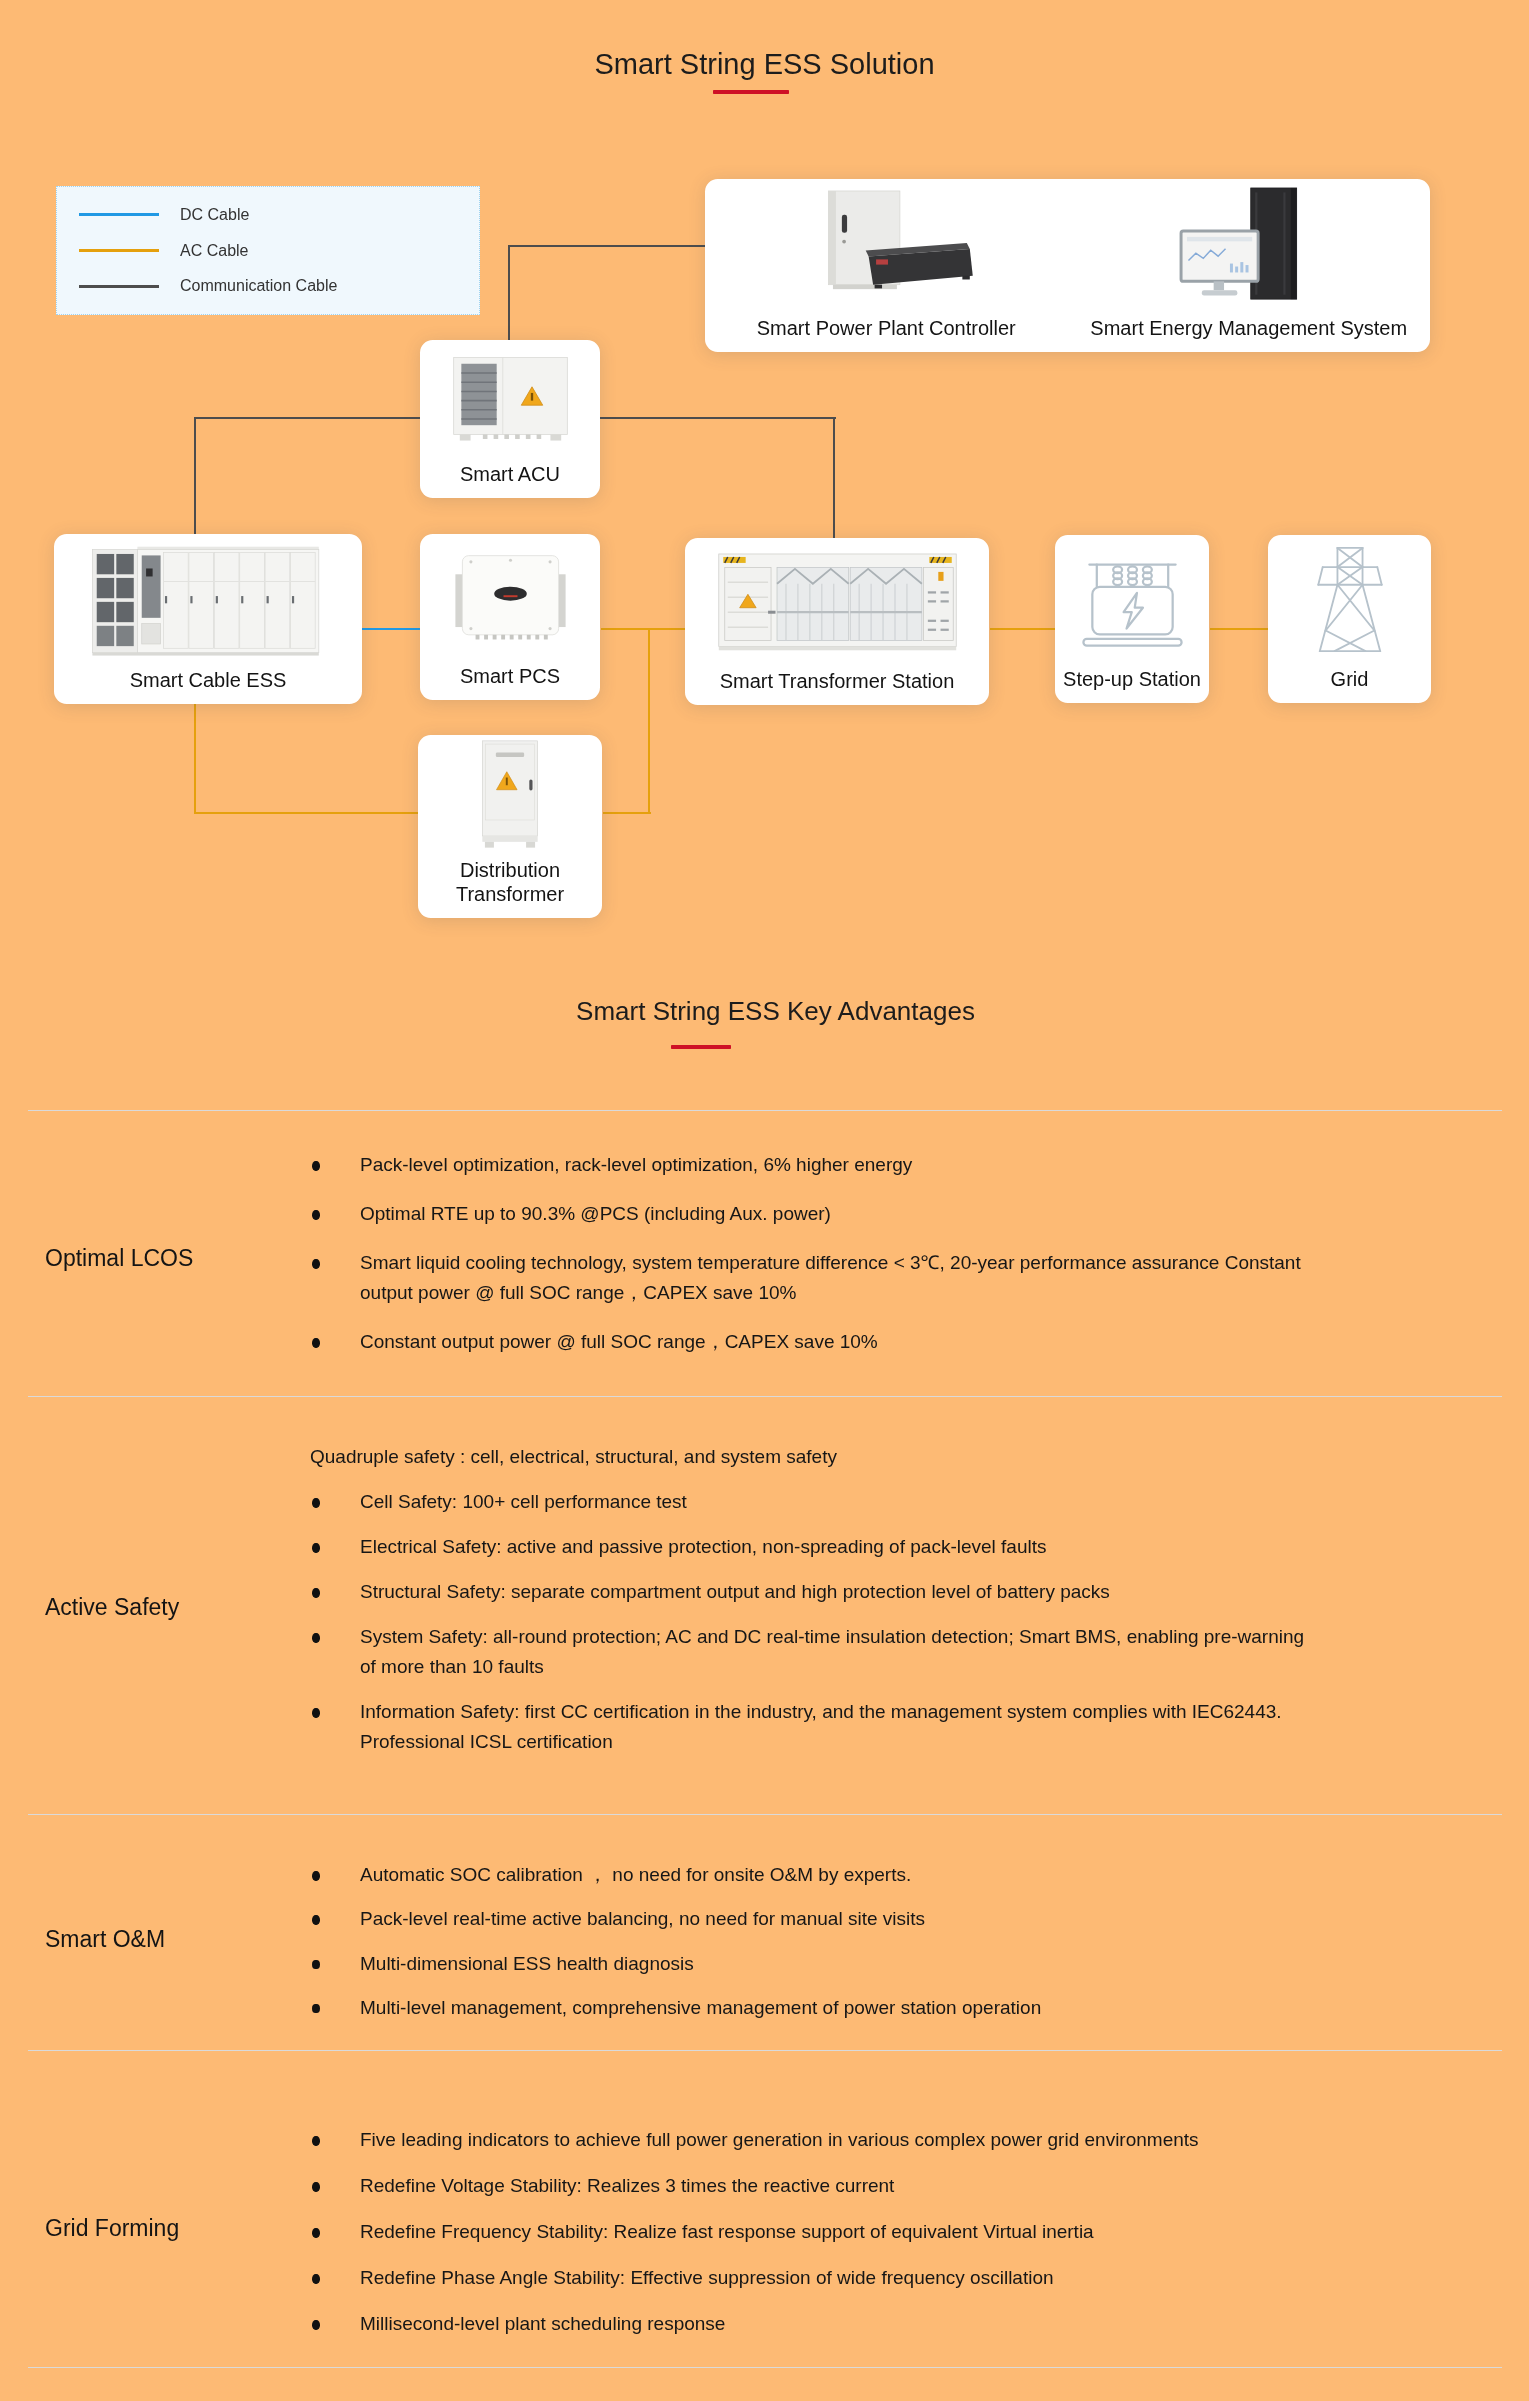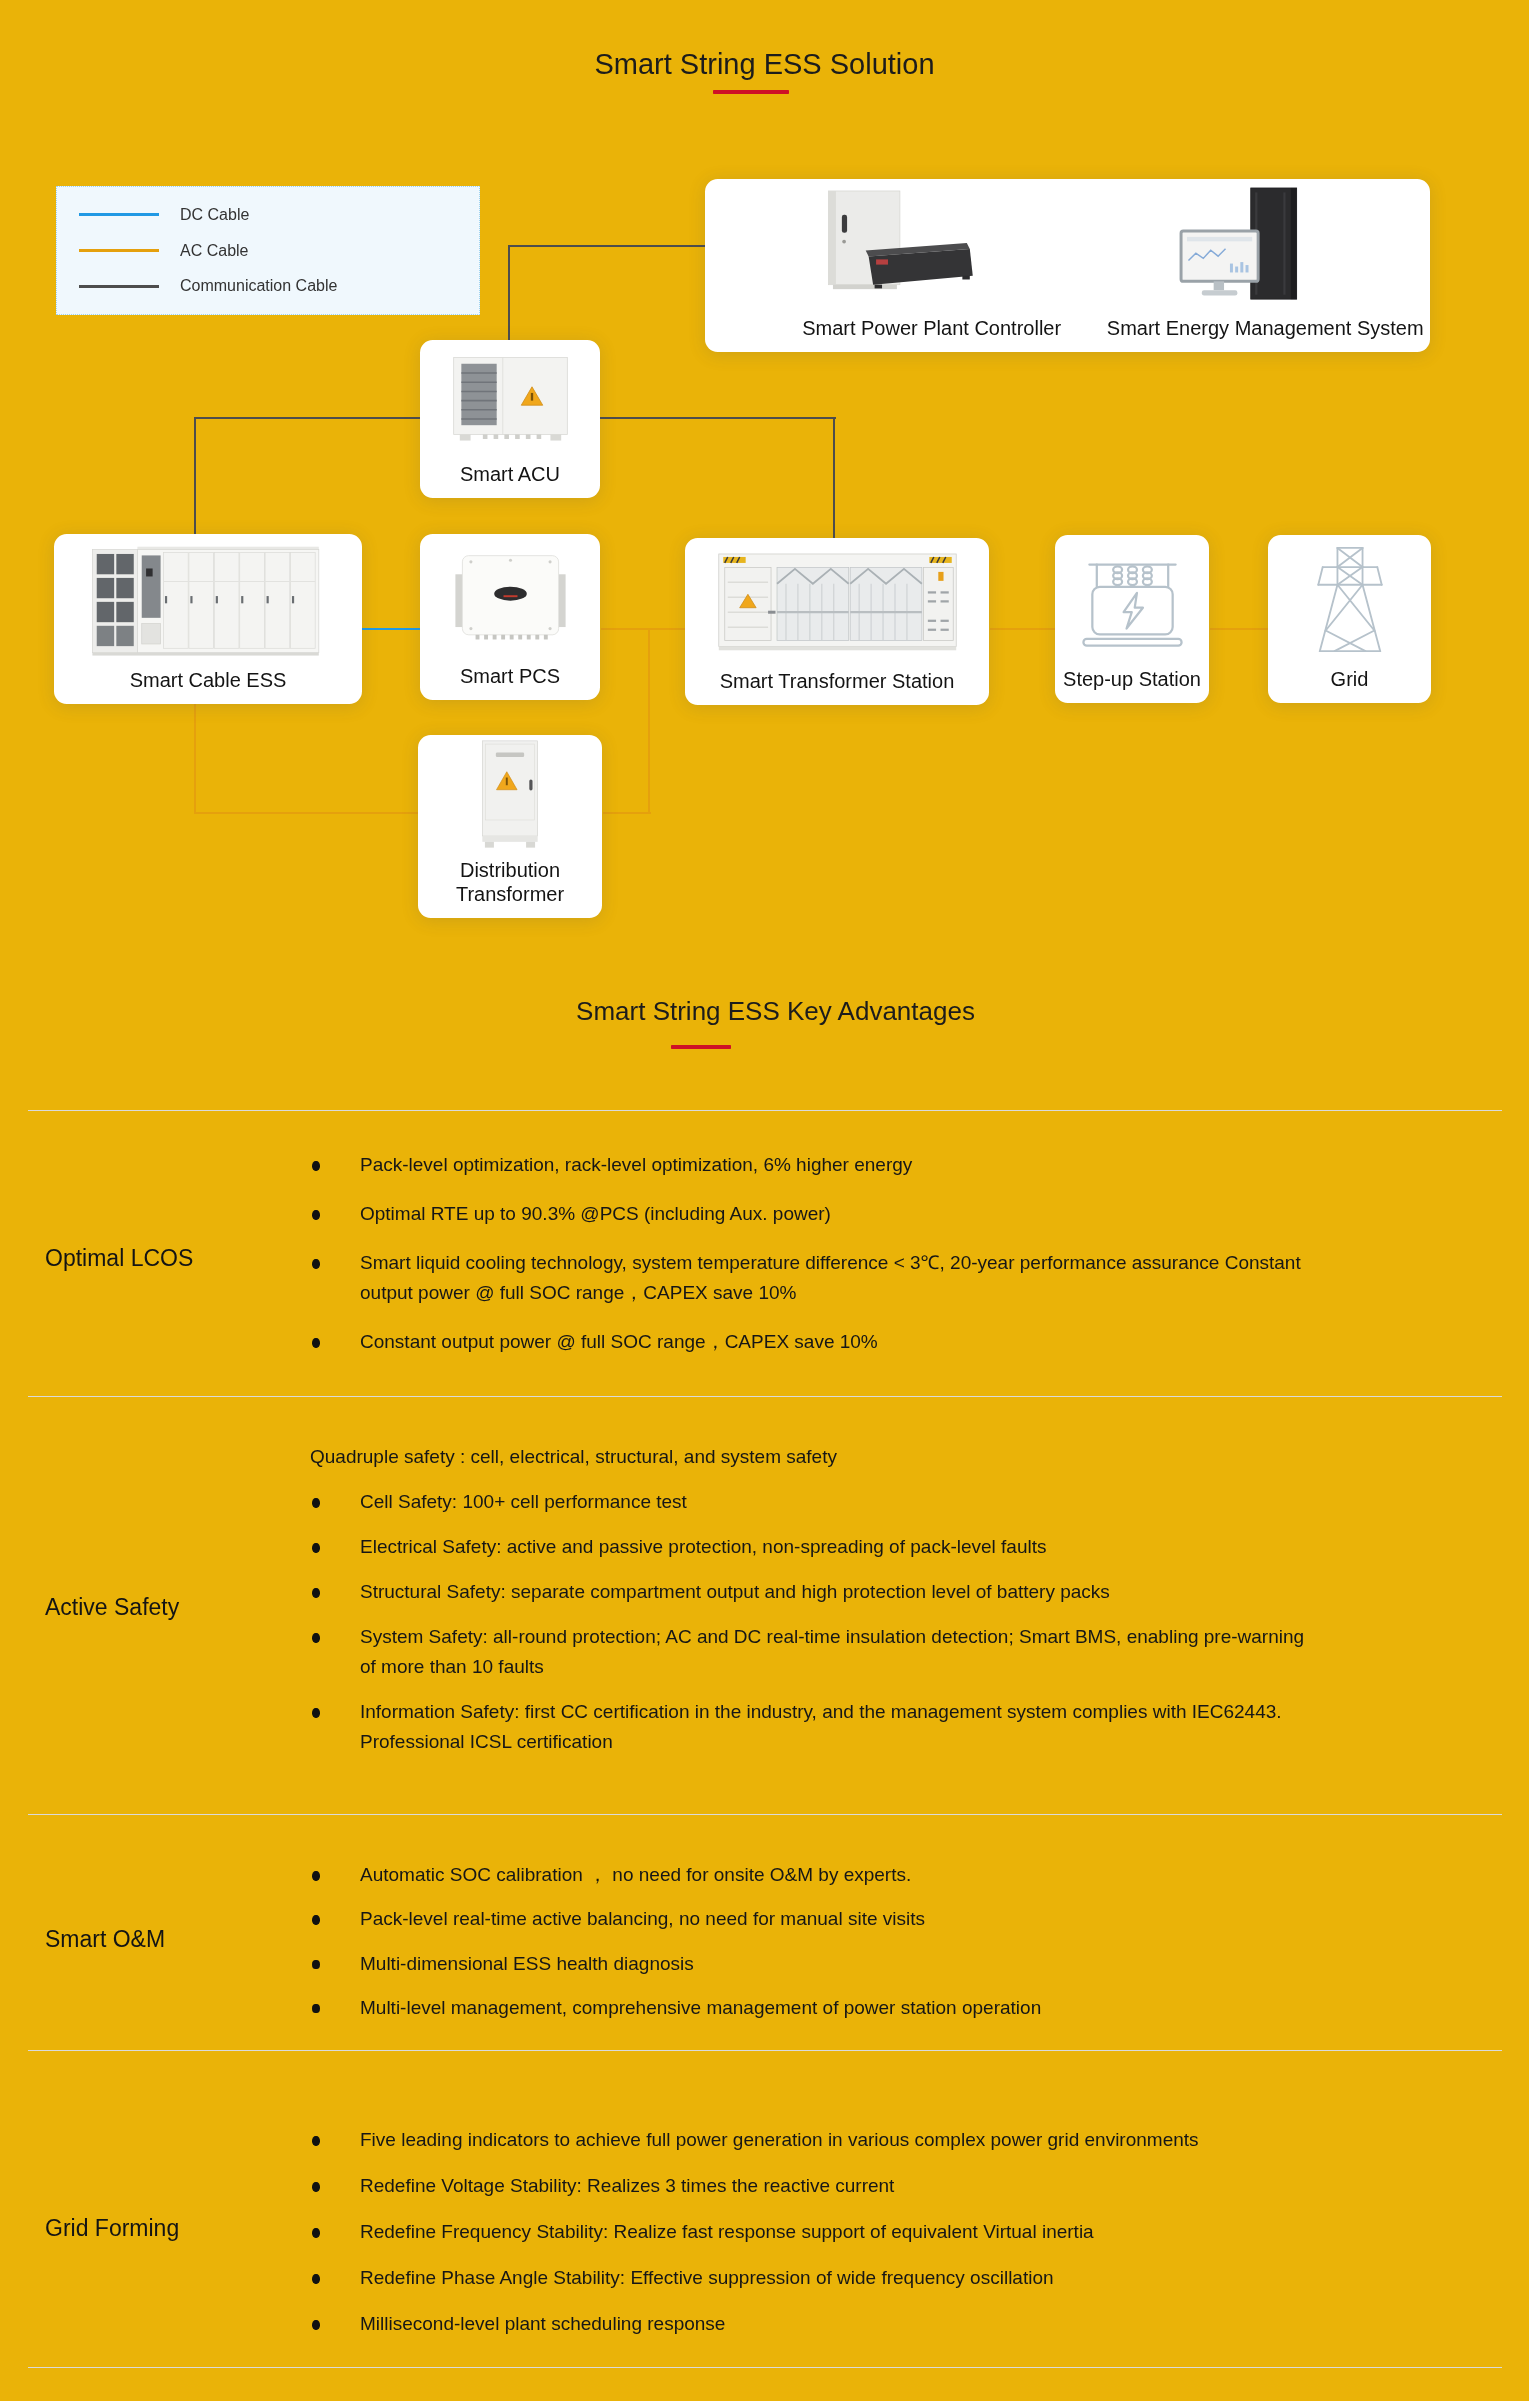--- a/index.html
+++ b/index.html
@@ -1,17 +1,17 @@
 <!DOCTYPE html>
 <html style="font-size:12.7px"><head>
 <meta charset="utf-8">
 <style>
   html,body{margin:0;padding:0;background:#ffffff;}
   body{font-family:"Liberation Sans", sans-serif;color:#1a1a1a;}
-  .canvas{position:relative;width:1529px;height:2401px;background:#eab308;overflow:hidden;}
+  .canvas{position:relative;width:1529px;height:2401px;background:#fdba74;overflow:hidden;}
 
   
   .h-title{position:absolute;left:0;width:1529px;text-align:center;color:#1c1c1c;}
   #title1{top:48px;font-size:29px;}
   #title2{top:996px;font-size:26px;padding-left:11px;}
   .red-underline{position:absolute;background:#CE1126;height:4px;border-radius:0.8px;}
 
   
   .legend{position:absolute;left:56px;top:186px;width:424px;height:129px;background:#f0f8fd;
           border:0.8px dotted #9fd4f2;box-sizing:border-box;display:flex;flex-direction:column;
@@ -29,21 +29,21 @@
   .dc{background:#2199E4;}
   .ac{background:#E5A00D;}
 
   
   .card{position:absolute;z-index:2;background:#fff;border-radius:12.7px;
         box-shadow:0 2.4px 17.5px rgba(70,75,85,.16);
         display:flex;flex-direction:column;align-items:center;justify-content:flex-end;box-sizing:border-box;}
   .card .img{flex:1;display:flex;align-items:center;justify-content:center;width:100%;overflow:hidden;}
   .node-label{font-size:20px;color:#141414;padding:0 6.4px 12px 6.4px;text-align:center;line-height:24px;}
   .card-row{flex-direction:row;align-items:stretch;}
-  .node-group{flex:1;display:flex;flex-direction:column;align-items:flex-end;justify-content:flex-end;}
+  .node-group{flex:1;display:flex;flex-direction:column;align-items:center;justify-content:flex-end;}
 
   
   .rule{position:absolute;left:28px;width:1474px;height:0.8px;background:#dadada;}
   .section{position:absolute;left:0;width:1529px;}
   .sec-label{position:absolute;left:45px;font-size:23px;color:#141414;white-space:nowrap;}
   .adv-items{position:absolute;left:310px;width:1195px;}
   .adv-item{position:relative;padding-left:50px;font-size:19px;line-height:30px;color:#161616;}
   .adv-item .dot{position:absolute;left:2.4px;top:11px;width:7.2px;height:9.6px;background:#111;border-radius:50%;}
   .adv-item.nobullet{padding-left:0;}
   .adv-text{white-space:pre-line;}

